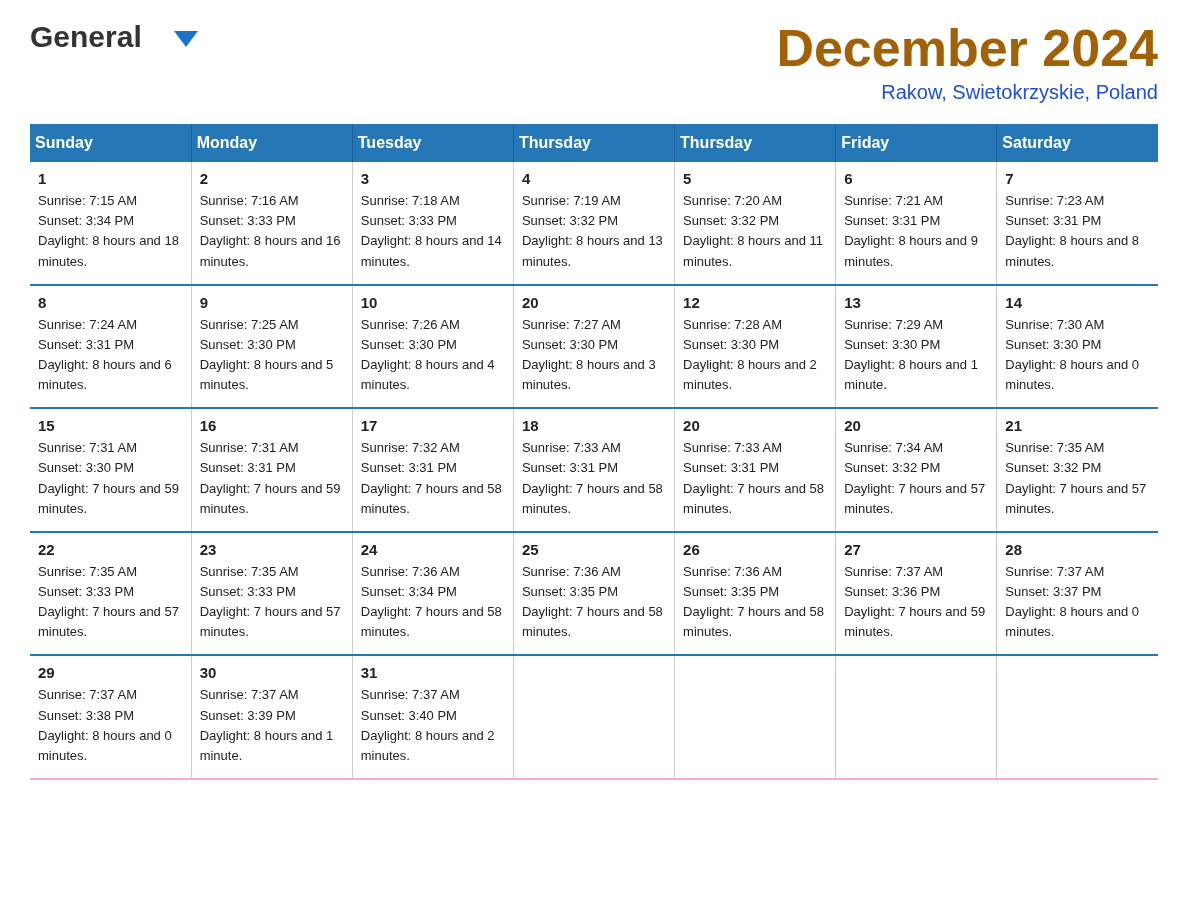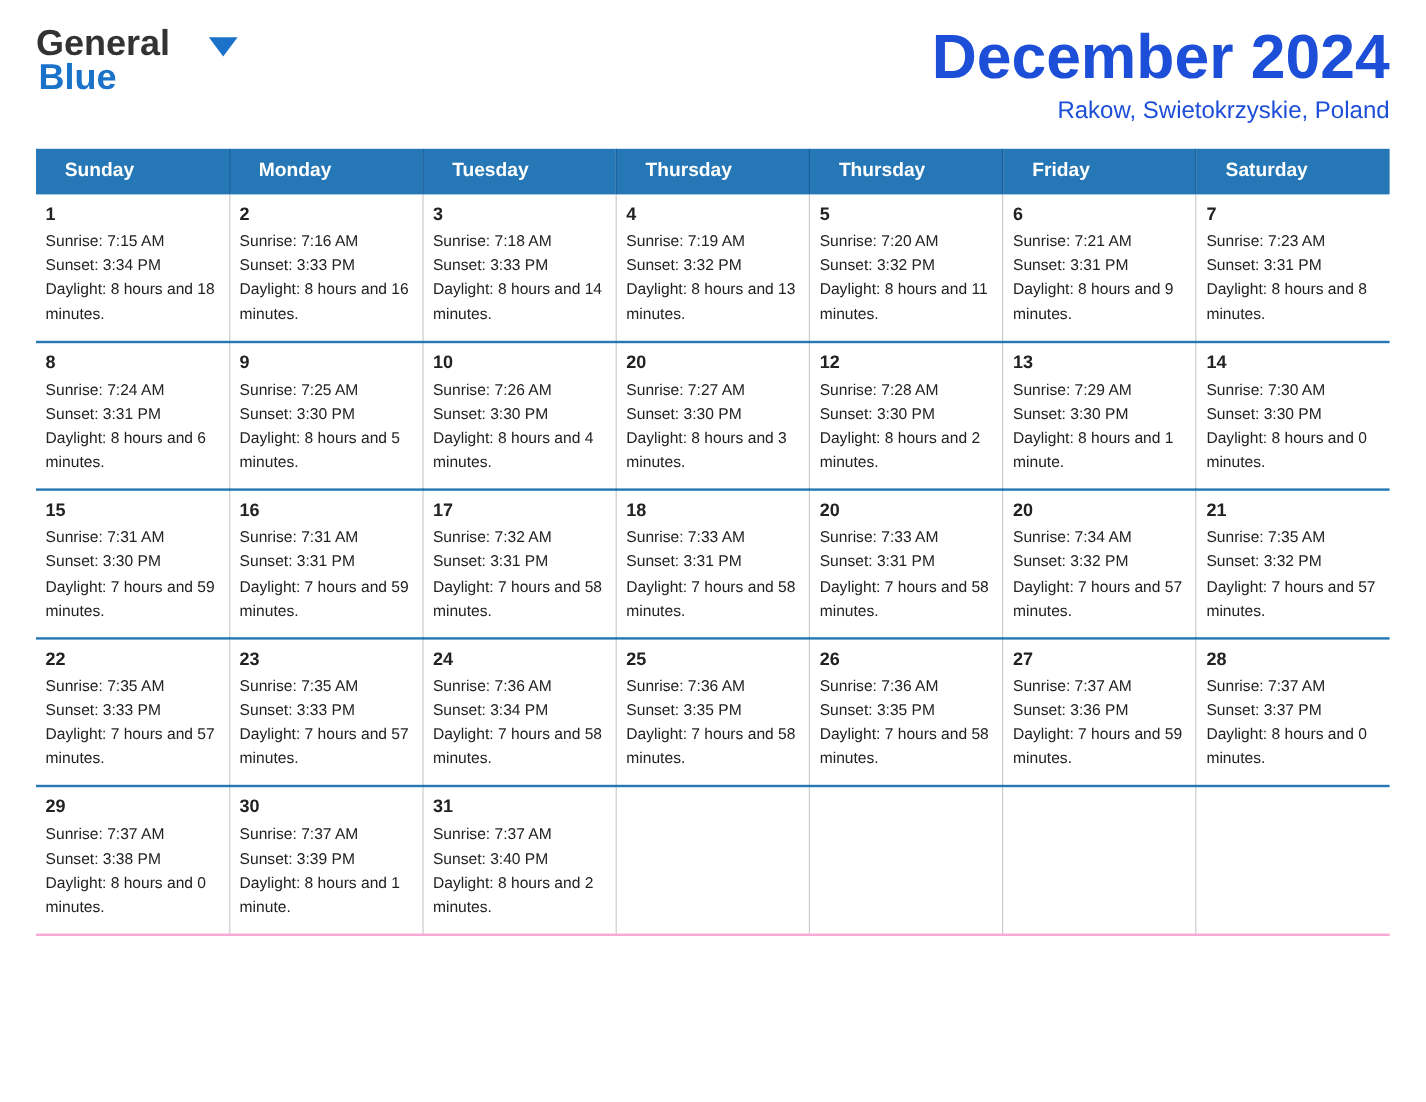--- a/index.html
+++ b/index.html
@@ -15,41 +15,41 @@
       justify-content: space-between;
       align-items: flex-start;
       margin-bottom: 20px;
     }
     .title-area {
       text-align: right;
     }
     .month-title {
       font-size: 52px;
       font-weight: bold;
-      color: #1d4ed8;
+      color: #a16207;
       line-height: 1.1;
     }
     .location {
       font-size: 20px;
       color: #1d4ed8;
       margin-top: 4px;
     }
     table {
       width: 100%;
       border-collapse: collapse;
       table-layout: fixed;
     }
     thead tr {
       background: #2577b5;
     }
     thead th {
       color: #fff;
       font-size: 16px;
       font-weight: bold;
-      padding: 10px 24px;
+      padding: 10px 5px;
       text-align: left;
       border-right: 1px solid #1a5f9a;
     }
     thead th:last-child { border-right: none; }
     tbody tr {
       border-bottom: 2px solid #2577b5;
     }
     tbody td {
       vertical-align: top;
       padding: 8px 8px 12px 8px;
@@ -106,21 +106,20 @@
   </style>
 </head>
 <body>
 
 <div class="header-area">
   <div class="logo-wrapper">
     <div class="logo-row1">
       <span>General</span>
       <span class="arrow-down"></span>
     </div>
-    <div class="logo-row2">Blue</div>
   </div>
   <div class="title-area">
     <div class="month-title">December 2024</div>
     <div class="location">Rakow, Swietokrzyskie, Poland</div>
   </div>
 </div>
 
 <table>
   <thead>
     <tr>

